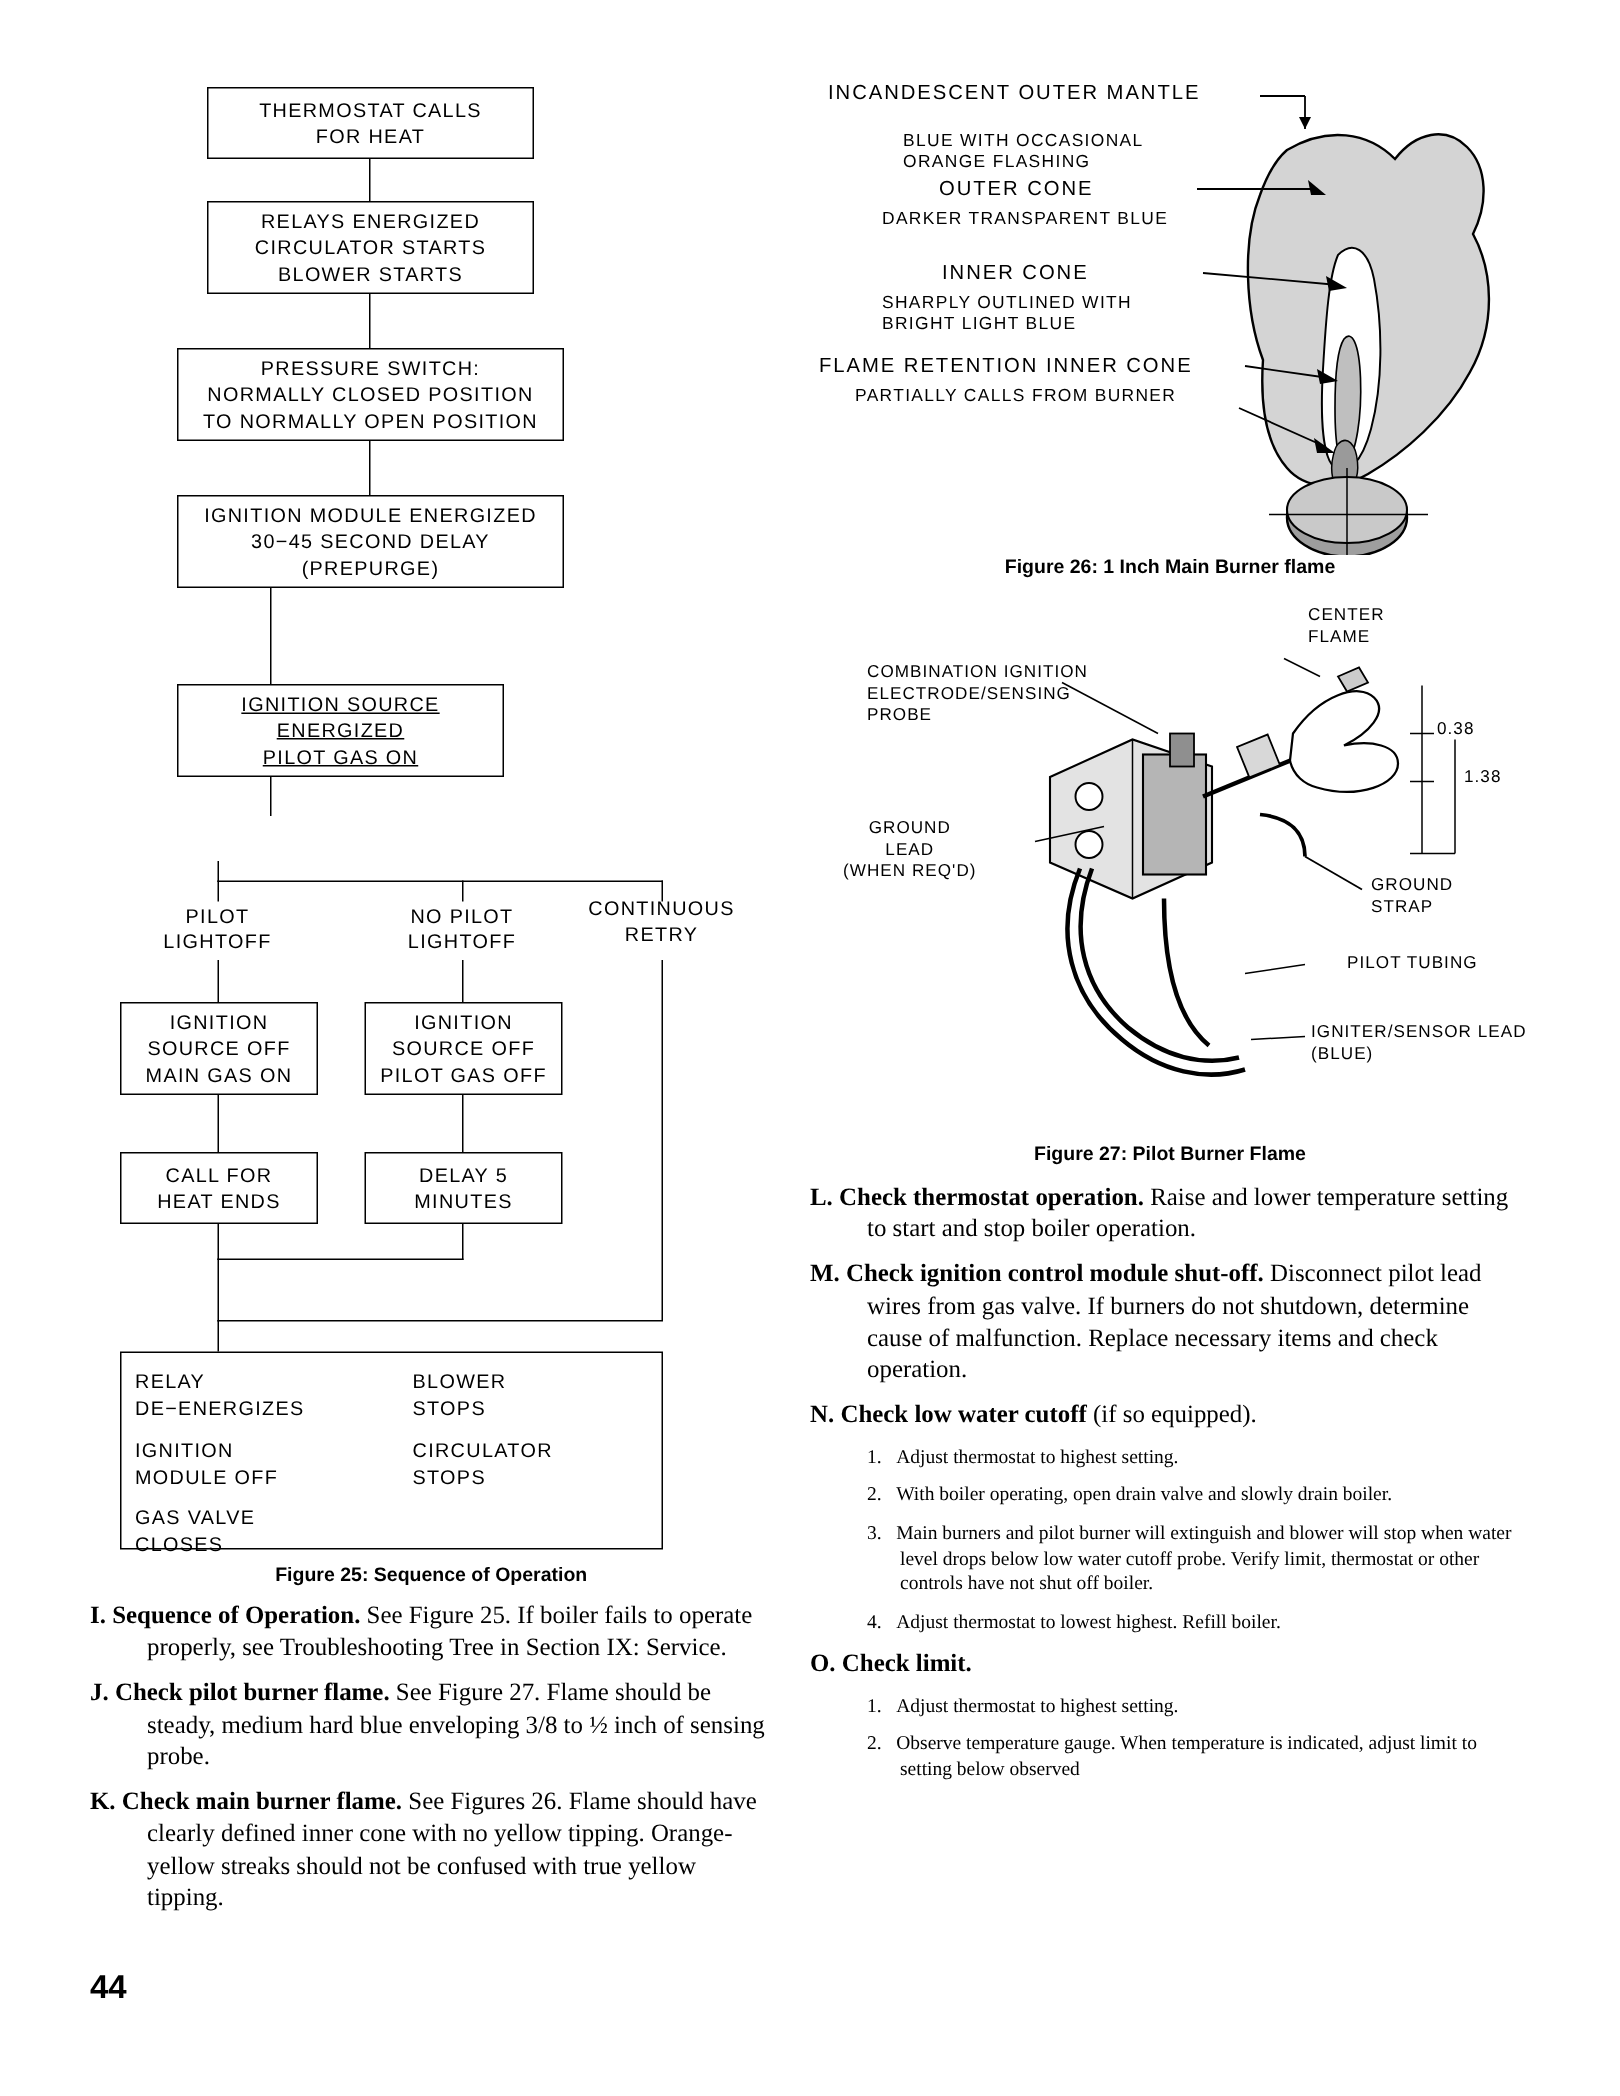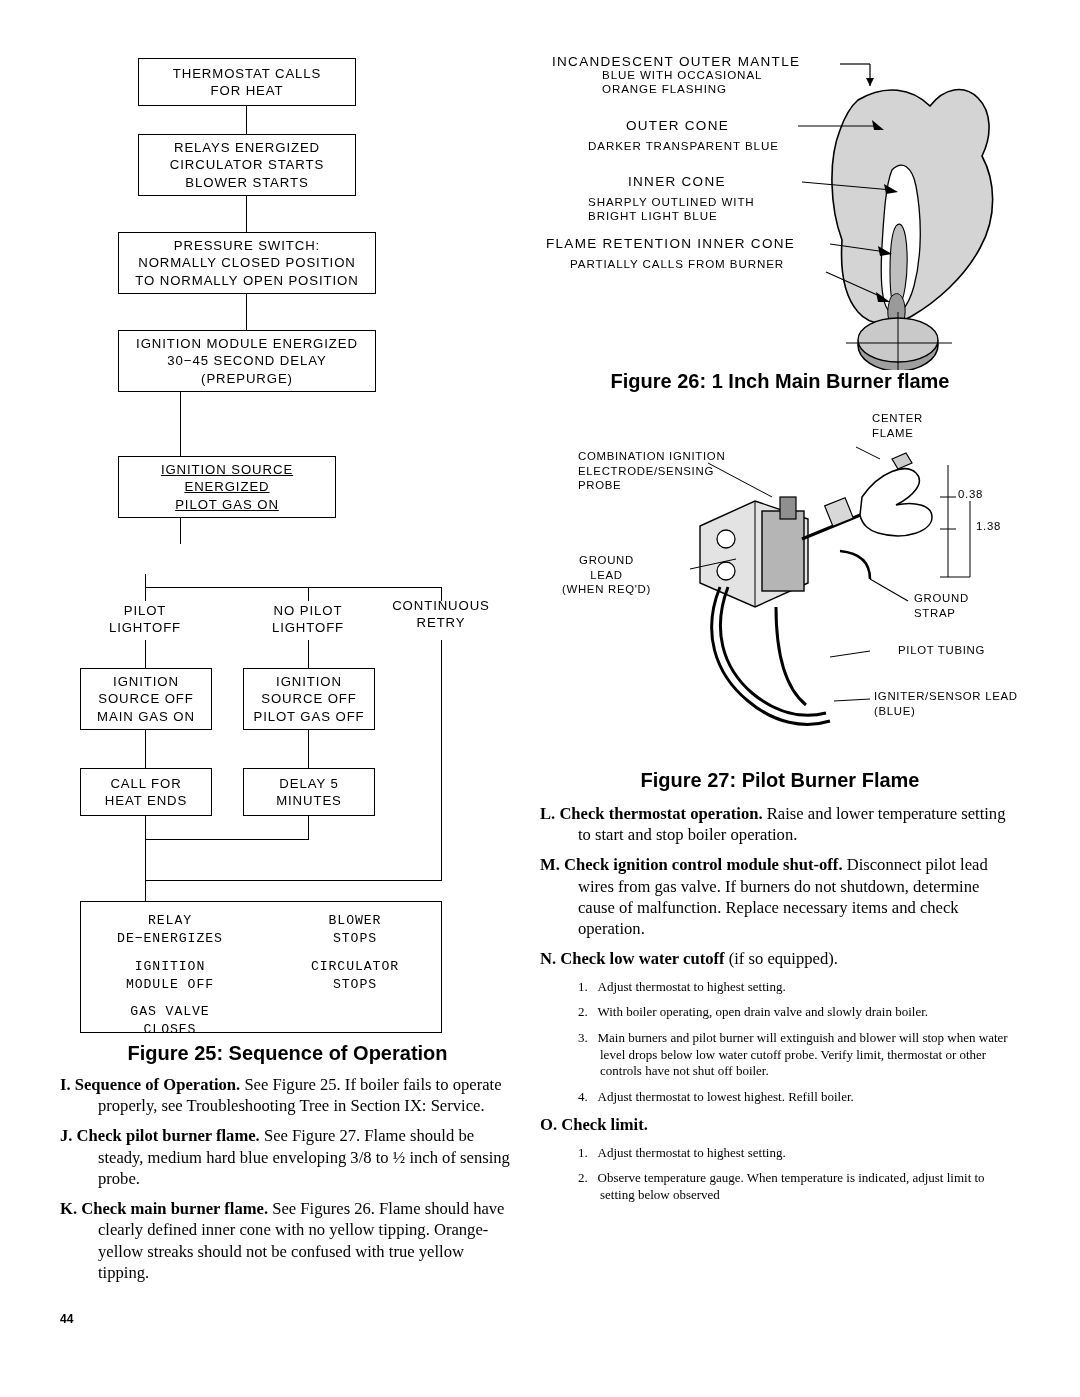--- a/index.html
+++ b/index.html
@@ -44,32 +44,31 @@
     letter-spacing:0.9px;
     text-align:center;
     line-height:1.32;
     white-space:pre-line;
   }
   .bigbox{
     position:absolute;border:1.4px solid #000;background:#fff;box-sizing:border-box;
   }
   .bgcell{
     position:absolute;
-    font-family:Liberation Mono, monospace;
+    font-family:Liberation Sans, sans-serif;
     font-size:13.2px;
     letter-spacing:0.9px;
-    text-align:center;
     line-height:1.34;
     white-space:pre-line;
   }
 
   .figcap{
     font-family:"Liberation Sans", sans-serif;
     font-weight:bold;
-    font-size:20px;
+    font-size:13px;
     text-align:center;
     margin-top:6px;
   }
 
   
   .para{
     font-size:16.6px;
     line-height:1.28;
     margin-top:9px;
     text-align:left;
@@ -83,21 +82,21 @@
   .subpara{
     font-size:13px;
     line-height:1.28;
     margin-top:9px;
     padding-left:60px;
     text-indent:-22px;
   }
   .pagenum{
     position:absolute;left:60px;top:1312px;
     font-family:"Liberation Sans", sans-serif;
-    font-weight:bold;font-size:12px;
+    font-weight:bold;font-size:22px;
   }
 
   
   .lbl-caps{
     font-family:"Liberation Sans", sans-serif;
     font-size:13.5px;letter-spacing:1.3px;
     position:absolute;white-space:pre-line;
   }
   .lbl-sub{
     font-family:"Liberation Sans", sans-serif;
@@ -278,21 +277,21 @@
         <polygon points="358,152 344,144 346,154" fill="#000"></polygon>
 
         <line x1="290" y1="204" x2="346" y2="212" stroke="#000" stroke-width="1.2"></line>
         <polygon points="352,214 338,206 340,216" fill="#000"></polygon>
 
         <line x1="286" y1="232" x2="344" y2="258" stroke="#000" stroke-width="1.2"></line>
         <polygon points="350,262 336,252 338,262" fill="#000"></polygon>
       </svg>
 
       <div class="lbl-caps" style="left:12px;top:14px;">INCANDESCENT  OUTER  MANTLE</div>
-      <div class="lbl-sub" style="left:62px;top:28px;">BLUE  WITH  OCCASIONAL
+      <div class="lbl-sub" style="left:62px;top:47px;">BLUE  WITH  OCCASIONAL
 ORANGE  FLASHING</div>
 
       <div class="lbl-caps" style="left:86px;top:78px;">OUTER  CONE</div>
       <div class="lbl-sub" style="left:48px;top:99px;">DARKER  TRANSPARENT  BLUE</div>
 
       <div class="lbl-caps" style="left:88px;top:134px;">INNER  CONE</div>
       <div class="lbl-sub" style="left:48px;top:155px;">SHARPLY  OUTLINED  WITH
 BRIGHT  LIGHT  BLUE</div>
 
       <div class="lbl-caps" style="left:6px;top:196px;">FLAME  RETENTION  INNER  CONE</div>

